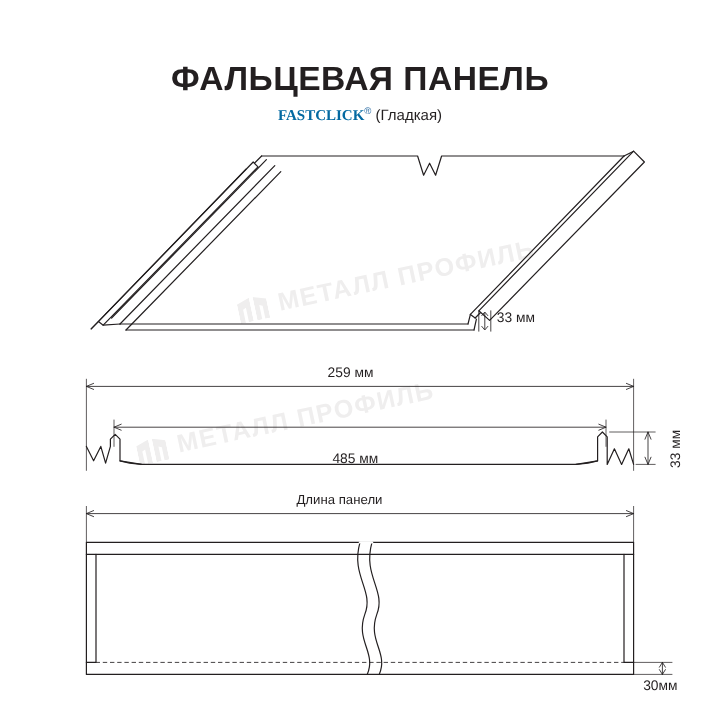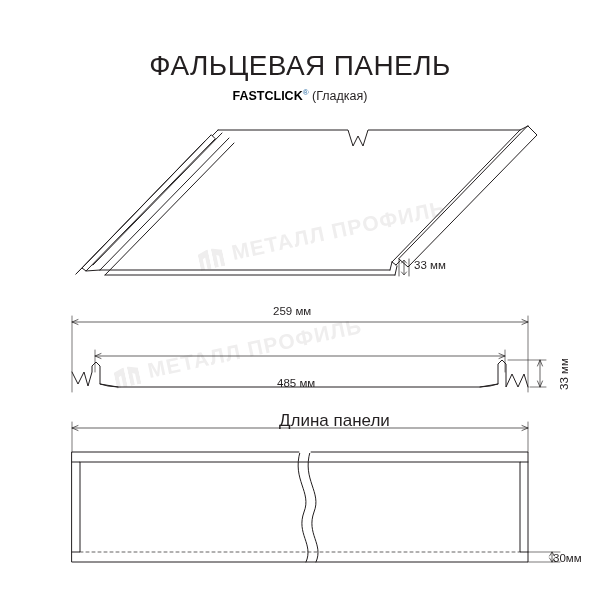--- a/index.html
+++ b/index.html
@@ -20,36 +20,37 @@
     width: 600px;
     height: 600px;
   }
   .title {
     position: absolute;
     top: 50px;
     left: 0;
     width: 600px;
     text-align: center;
     font-size: 28px;
-    font-weight: normal;
+    font-weight: bold;
     letter-spacing: 0.4px;
     color: #231f20;
   }
   .subtitle {
     position: absolute;
     top: 88px;
     left: 0;
     width: 600px;
     text-align: center;
     font-size: 12.5px;
     color: #231f20;
   }
   .subtitle .brand {
-    color: #000000;
+    color: #0369a1;
     font-weight: bold;
+    font-family: Liberation Serif, serif;
   }
   .subtitle .reg {
     font-size: 8px;
     vertical-align: super;
     color: #2b6ca3;
   }
   svg {
     position: absolute;
     top: 0;
     left: 0;
@@ -219,16 +220,16 @@
         <path d="M 549.5 556 L 552 552 L 554.5 556" stroke-width="0.7"></path>
         <path d="M 549.5 558 L 552 562 L 554.5 558" stroke-width="0.7"></path>
       </g>
     </g>
   </svg>
 
   <div class="dimlabel" style="top:259px; left:414px;">33 мм</div>
   <div class="dimlabel" style="top:305px; left:273px;">259 мм</div>
   <div class="dimlabel" style="top:339px; left:277px;margin-top:38px;">485 мм</div>
   <div class="dimlabel rot" style="top:390px; left:558px;">33 мм</div>
-  <div class="dimlabel" style="top:411px; left:247px; font-size:17px;margin-left:32px;">Длина панели</div>
-  <div class="dimlabel" style="top:552px; left:536px;margin-left:17px;">30мм</div>
+  <div class="dimlabel" style="top:411px; left:247px; font-size:11px;">Длина панели</div>
+  <div class="dimlabel" style="top:566px; left:536px;">30мм</div>
 
 </div>
 
 </body></html>

